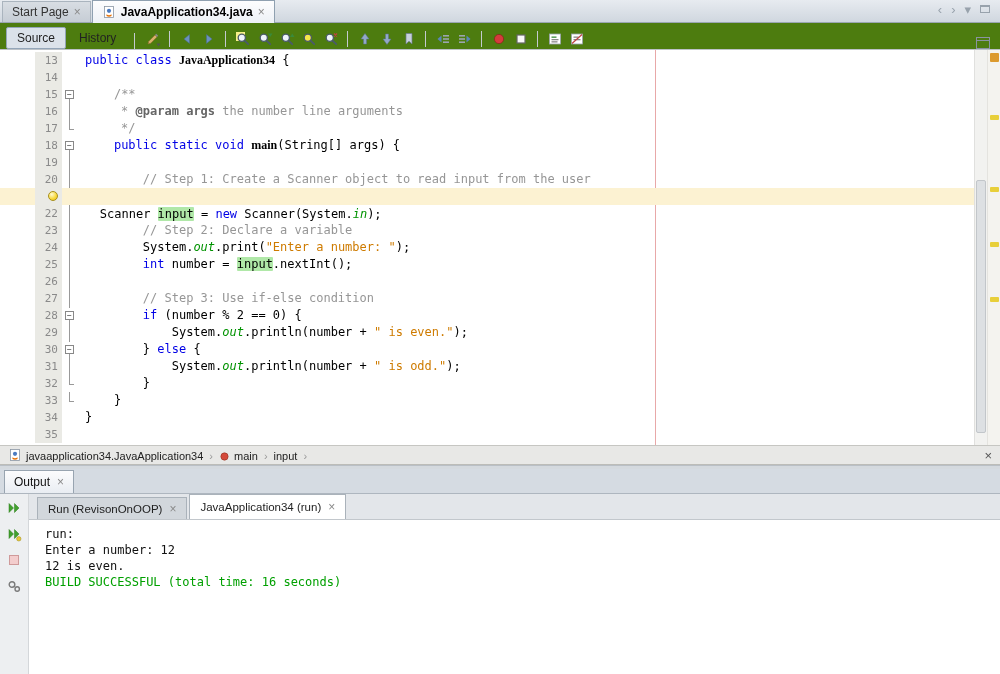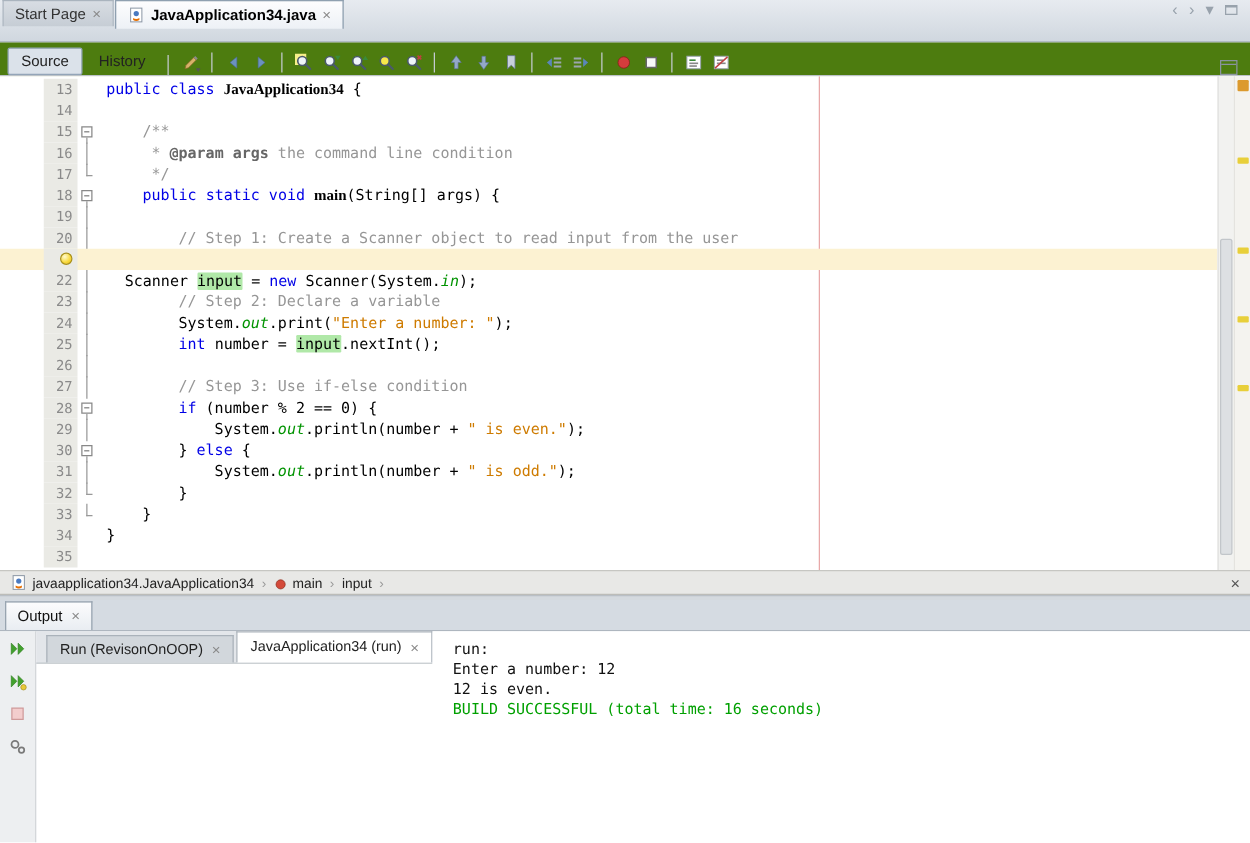--- a/index.html
+++ b/index.html
@@ -5,22 +5,22 @@
   * { box-sizing: border-box; margin: 0; padding: 0; }
   html,body { width:1000px; height:674px; overflow:hidden; background:#fff;
               font-family:"Liberation Sans", sans-serif; }
   :root{
     --kw:#0000e6; --cm:#969696; --str:#ce7b00; --fld:#009300;
     --occ:#b0e8a8; --cur:#fcf2d2; --ok:#00a000;
   }
   .app{ width:1000px; height:674px; display:flex; flex-direction:column; }
 
   
-  .tabbar{ height:34px; flex:none; background:linear-gradient(#e7ebf0,#d0d7df);
-           border-bottom:1px solid #9aa6b2; display:flex; align-items:flex-start; padding-left:2px; }
+  .tabbar{ height:23px; flex:none; background:linear-gradient(#e7ebf0,#d0d7df);
+           border-bottom:1px solid #9aa6b2; display:flex; align-items:center; padding-left:2px; }
   .etab{ height:21px; display:flex; align-items:center; gap:5px; padding:0 9px;
          font-size:12px; color:#333; background:linear-gradient(#d8dde3,#c6cdd5);
          border:1px solid #aab4be; border-bottom:none; margin-right:1px; white-space:nowrap; }
   .etab.active{ height:23px; background:linear-gradient(#fdfdfe,#edf1f6); color:#000; border-color:#8fa0b0; }
   .etab.active .tlabel{ font-weight:bold; }
   .xbtn::before{ content:"×"; }
   .xbtn{ color:#8a8a8a; font-size:12px; line-height:1; }
   .ficon{ display:inline-flex; }
   .tab-controls{ margin-left:auto; display:flex; align-items:center; gap:9px;
                  padding:0 10px 4px 0; color:#98a2ac; font-size:13px; }
@@ -81,21 +81,21 @@
   
   .outwin{ flex:1; display:flex; flex-direction:column; }
   .win-tabrow{ height:25px; flex:none; background:#d5dbe2; border-bottom:1px solid #aeb6bf;
                display:flex; align-items:flex-end; padding-left:4px; }
   .wtab{ height:23px; display:flex; align-items:center; gap:7px; padding:0 9px; font-size:12px;
          background:linear-gradient(#fcfcfd,#e9edf2); border:1px solid #98a4b0; border-bottom:none; color:#111; }
   .outbody{ flex:1; display:flex; }
   .outtools{ width:29px; flex:none; background:#edeff1; border-right:1px solid #d4d7da;
              display:flex; flex-direction:column; align-items:center; padding-top:3px; gap:5px; }
   .oticon{ width:22px; height:21px; display:flex; align-items:center; justify-content:center; }
-  .outmain{ flex:1; display:flex; flex-direction:row; }
+  .outmain{ flex:1; display:flex; flex-direction:column; }
   .otabs{ height:26px; flex:none; background:#e3e6ea; display:flex; align-items:flex-end;
           padding-left:8px; gap:2px; border-bottom:1px solid #c2c7cc; }
   .otab{ height:22px; display:flex; align-items:center; gap:7px; padding:0 10px; font-size:11.5px;
          background:#d2d7dc; border:1px solid #aab2ba; border-bottom:none; color:#222; white-space:nowrap; }
   .otab.active{ height:25px; background:#fff; }
   .console{ flex:1; background:#fff; padding:6px 0 0 16px;
             font:12px/16px "DejaVu Sans Mono", monospace; color:#111; }
   .cline.success{ color:var(--ok); }
 </style>
 </head>
@@ -270,21 +270,21 @@
             <span class="fbox">−</span>
             <span class="fstem"></span>
           </span>
           <span class="codetext"><span class="p">    </span><span class="c">/**</span></span>
         </div>
         <div class="crow">
           <span class="gut">16</span>
           <span class="fold">
             <span class="fline"></span>
           </span>
-          <span class="codetext"><span class="c">     * </span><span class="cb">@param args</span><span class="c"> the command line condition</span></span>
+          <span class="codetext"><span class="c">     * </span><span class="cb">@param args</span><span class="c"> the number line arguments</span></span>
         </div>
         <div class="crow">
           <span class="gut">17</span>
           <span class="fold">
             <span class="fend"></span>
           </span>
           <span class="codetext"><span class="c">     */</span></span>
         </div>
         <div class="crow">
           <span class="gut">18</span>

